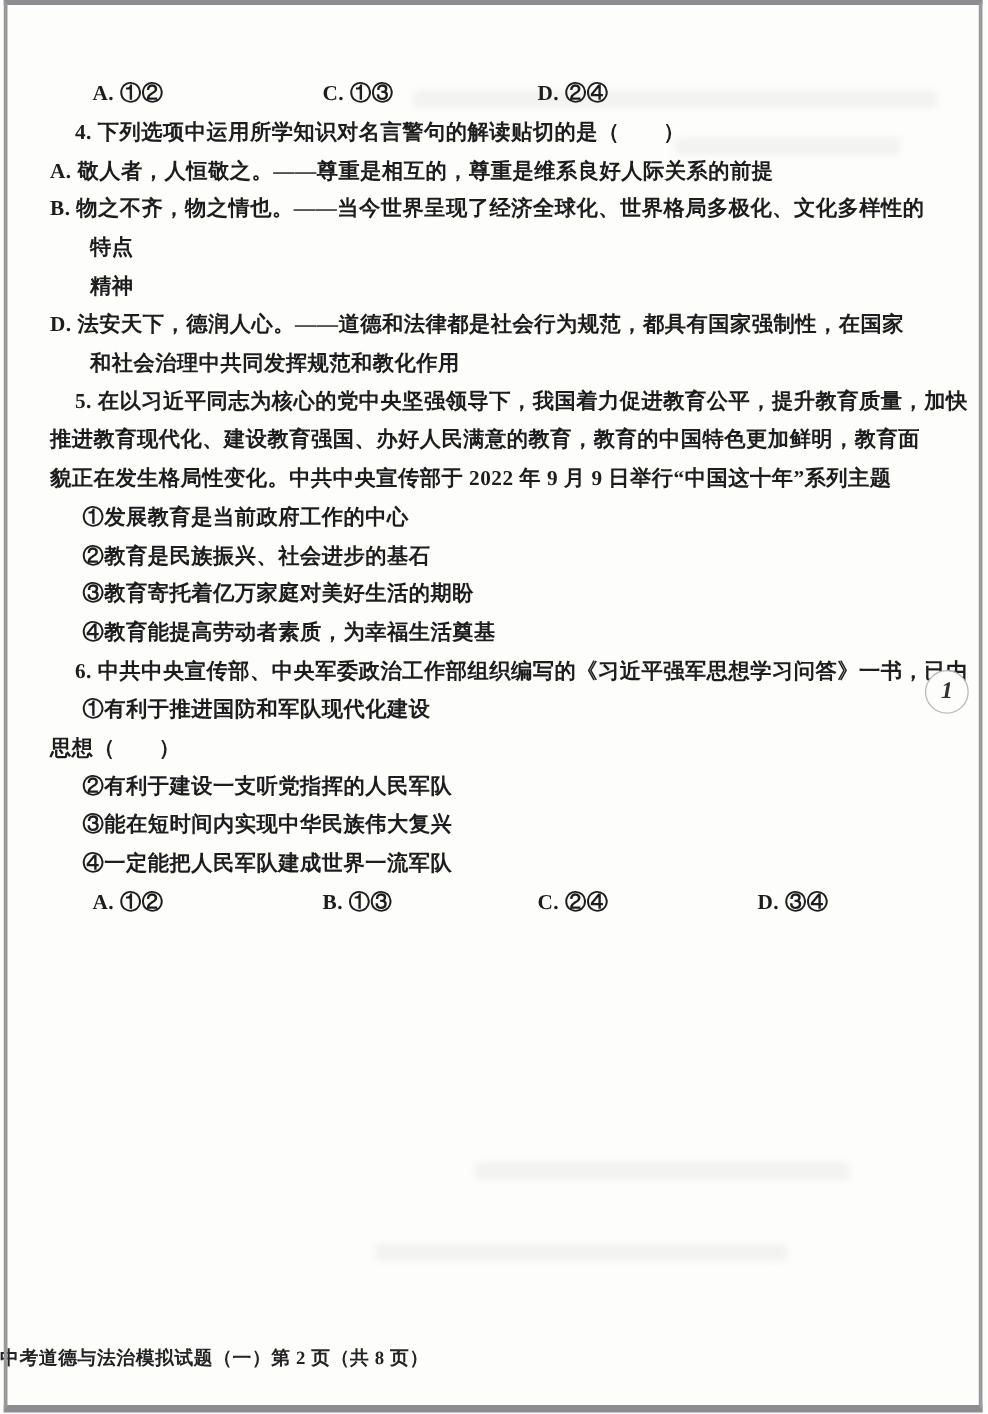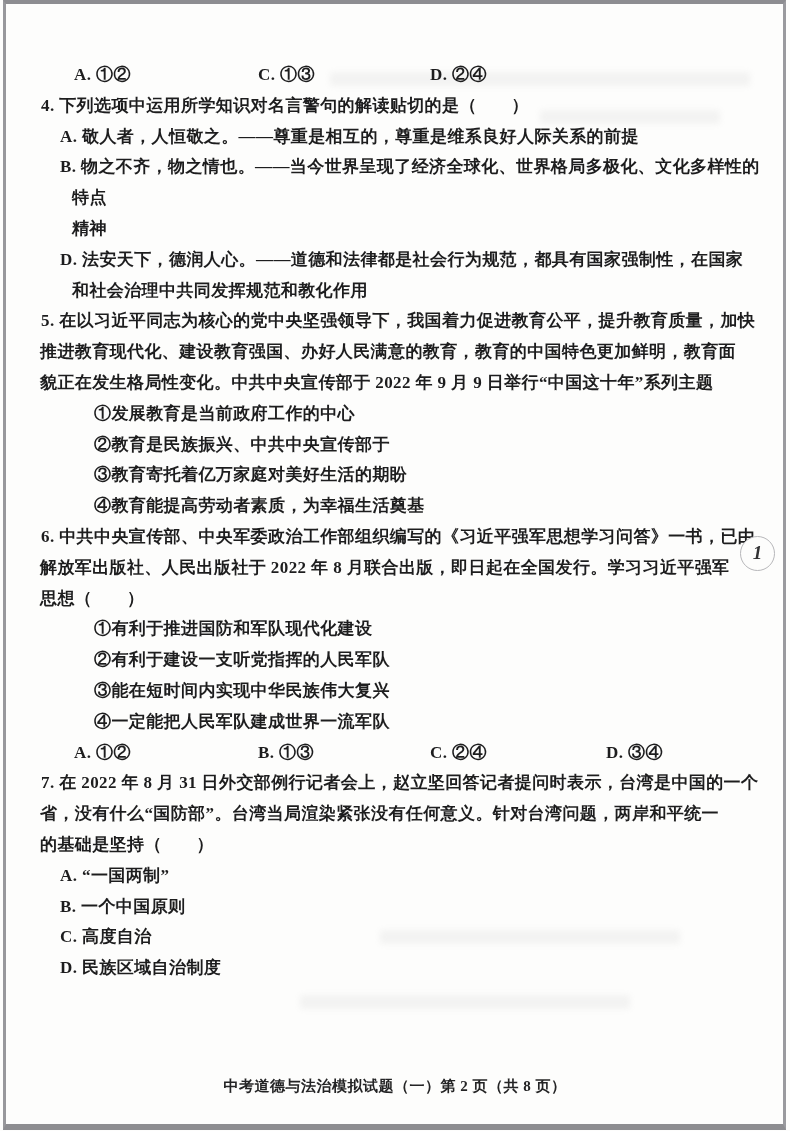--- a/index.html
+++ b/index.html
@@ -37,25 +37,25 @@
     font-size: 17px;
     font-weight: 600;
     letter-spacing: 0.4px;
   }
   .line {
     height: 30.8px;
     line-height: 30.8px;
     white-space: nowrap;
   }
   
-  .l-qnum   { padding-left: 41px; }   
+  .l-qnum   { padding-left: 60px; }   
   .l-cont   { padding-left: 40px; }   
-  .l-opt    { padding-left: 60px; }   
+  .l-opt    { padding-left: 40px; }   
   .l-optwrap{ padding-left: 72px; }   
-  .l-item   { padding-left: 66px; margin-left: 28px; }   
+  .l-item   { padding-left: 66px; }   
   
   .opts-grid {
     display: grid;
     grid-template-columns: 184px 172px 176px 1fr;
     padding-left: 74px;
   }
   .opts-grid > span { display: block; }
   
   .side-marker {
     position: absolute;
@@ -72,21 +72,21 @@
     font-weight: 700;
     font-size: 19px;
     color: #323234;
     background: #fdfdfc;
   }
   .footer {
     position: absolute;
     left: 0;
     top: 1077px;
     width: 790px;
-    text-align: center;
+    text-align: left;
     font-size: 15px;
     font-weight: 600;
     letter-spacing: 0.5px;
     color: #242425;
   }
   
   .ghost {
     position: absolute;
     height: 14px;
     background: #9a9a9a;
@@ -126,50 +126,40 @@
       <div class="line l-optwrap">精神</div>
       <div class="line l-opt">D. 法安天下，德润人心。——道德和法律都是社会行为规范，都具有国家强制性，在国家</div>
       <div class="line l-optwrap">和社会治理中共同发挥规范和教化作用</div>
     </section>
 
     <section>
       <div class="line l-qnum">5. 在以习近平同志为核心的党中央坚强领导下，我国着力促进教育公平，提升教育质量，加快</div>
       <div class="line l-cont">推进教育现代化、建设教育强国、办好人民满意的教育，教育的中国特色更加鲜明，教育面</div>
       <div class="line l-cont">貌正在发生格局性变化。中共中央宣传部于 2022 年 9 月 9 日举行“中国这十年”系列主题</div>
       <div class="line l-item">①发展教育是当前政府工作的中心</div>
-      <div class="line l-item">②教育是民族振兴、中共中央宣传部于</div>
+      <div class="line l-item">②教育是民族振兴、社会进步的基石</div>
       <div class="line l-item">③教育寄托着亿万家庭对美好生活的期盼</div>
       <div class="line l-item">④教育能提高劳动者素质，为幸福生活奠基</div>
     </section>
 
     <section>
       <div class="line l-qnum">6. 中共中央宣传部、中央军委政治工作部组织编写的《习近平强军思想学习问答》一书，已由</div>
-      <div class="line l-cont">解放军出版社、人民出版社于 2022 年 8 月联合出版，即日起在全国发行。学习习近平强军</div>
+      <div class="line l-item">①有利于推进国防和军队现代化建设</div>
       <div class="line l-cont">思想（　　）</div>
-      <div class="line l-item">①有利于推进国防和军队现代化建设</div>
       <div class="line l-item">②有利于建设一支听党指挥的人民军队</div>
       <div class="line l-item">③能在短时间内实现中华民族伟大复兴</div>
       <div class="line l-item">④一定能把人民军队建成世界一流军队</div>
       <div class="line opts-grid">
         <span>A. ①②</span>
         <span>B. ①③</span>
         <span>C. ②④</span>
         <span>D. ③④</span>
       </div>
     </section>
 
-    <section>
-      <div class="line l-qnum">7. 在 2022 年 8 月 31 日外交部例行记者会上，赵立坚回答记者提问时表示，台湾是中国的一个</div>
-      <div class="line l-cont">省，没有什么“国防部”。台湾当局渲染紧张没有任何意义。针对台湾问题，两岸和平统一</div>
-      <div class="line l-cont">的基础是坚持（　　）</div>
-      <div class="line l-opt">A. “一国两制”</div>
-      <div class="line l-opt">B. 一个中国原则</div>
-      <div class="line l-opt">C. 高度自治</div>
-      <div class="line l-opt">D. 民族区域自治制度</div>
-    </section>
 
   </div>
 
   <div class="side-marker">
     <span>1</span>
   </div>
 
   <div class="footer">中考道德与法治模拟试题（一）第 2 页（共 8 页）</div>
 
   <div class="scan-frame"></div>

